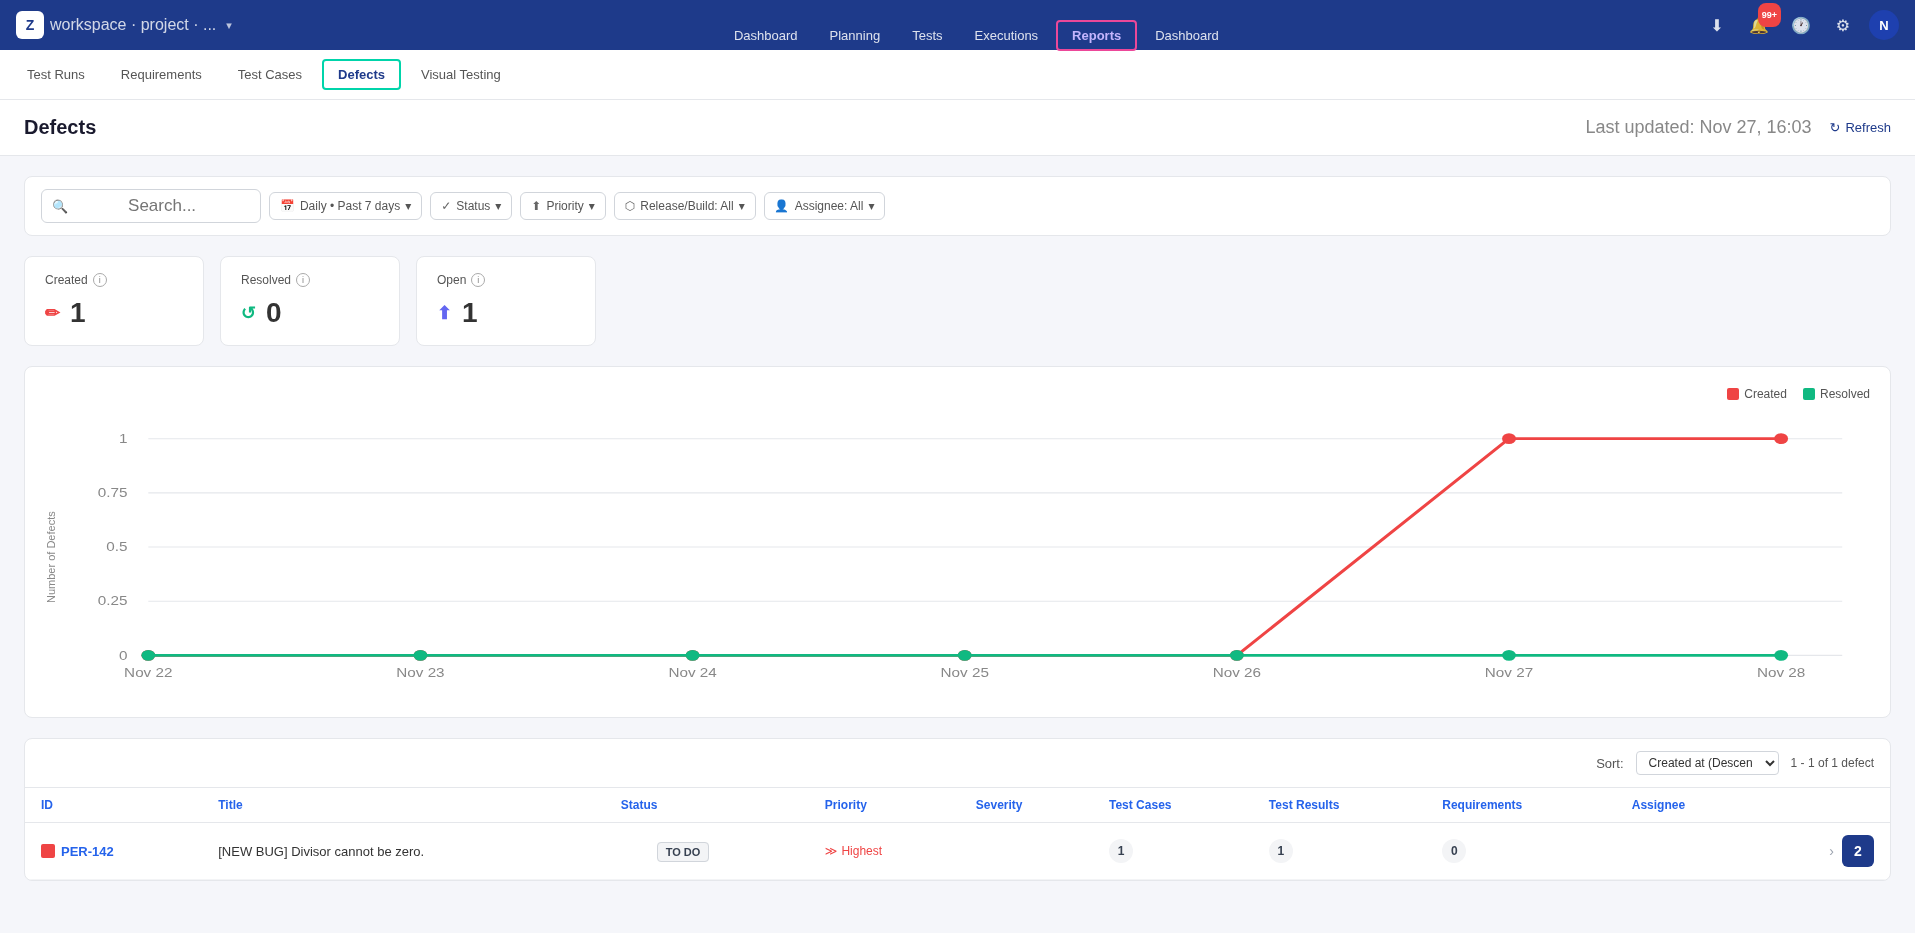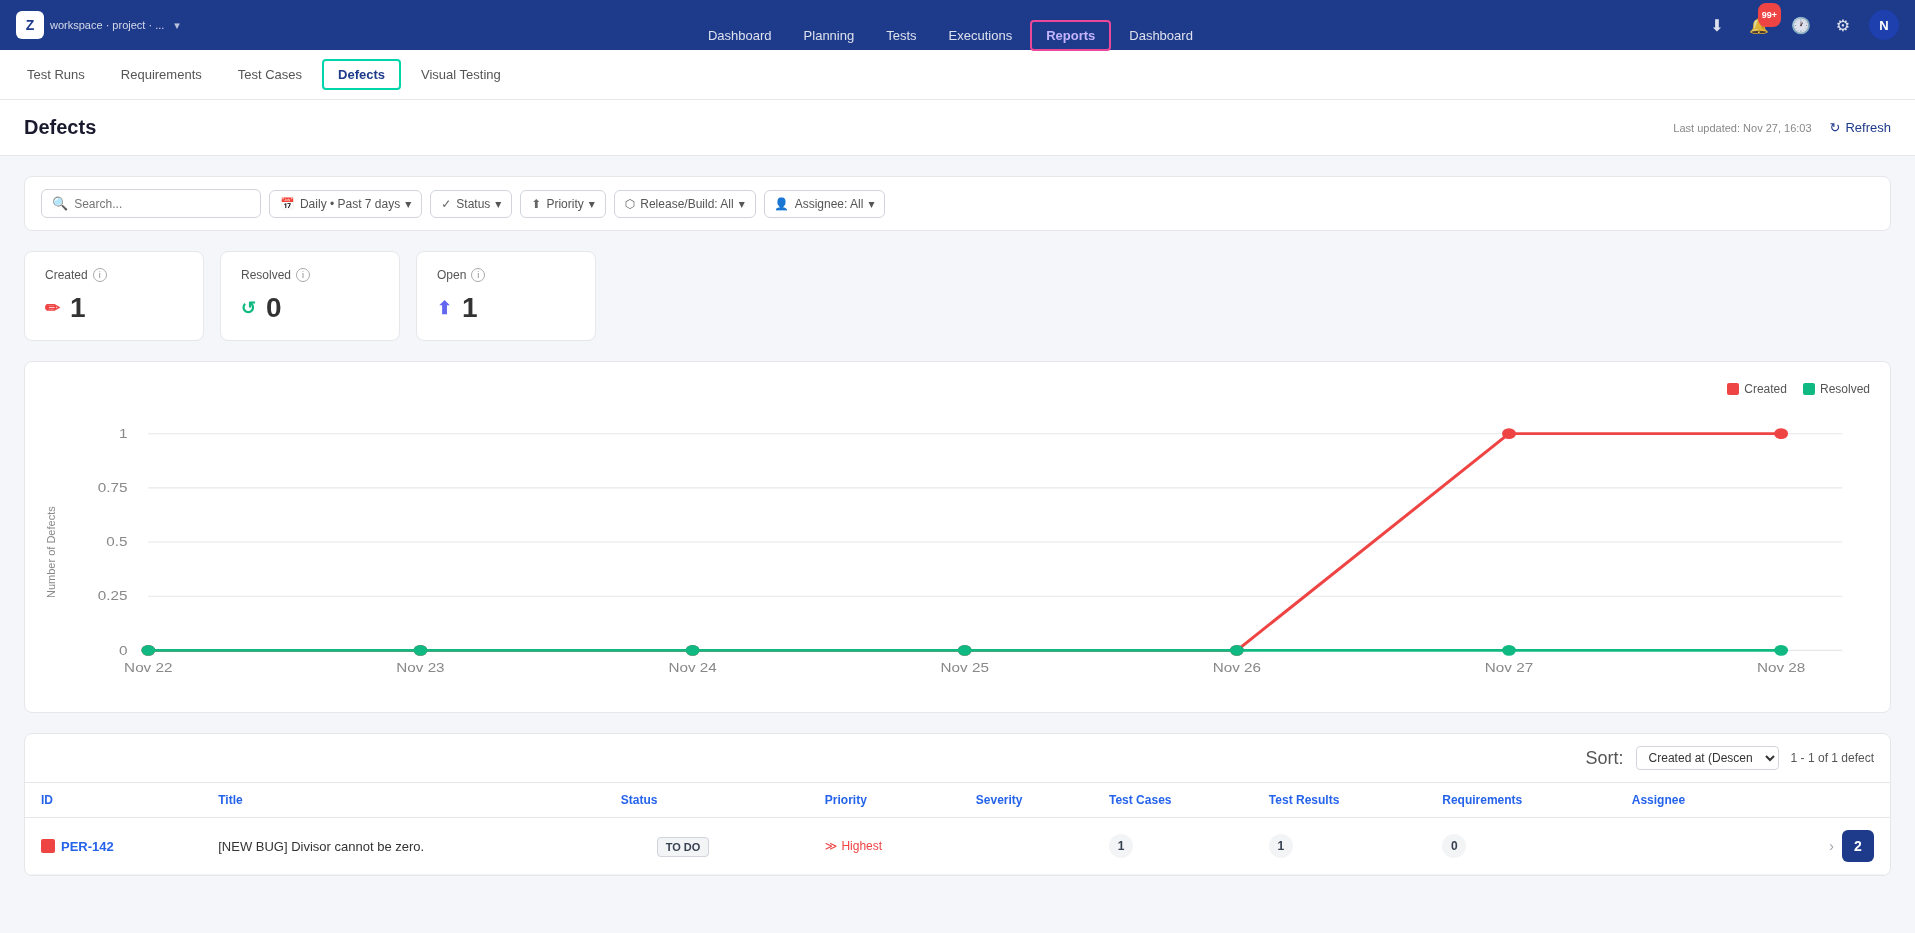--- a/index.html
+++ b/index.html
@@ -16,21 +16,21 @@
     }
     .top-nav .logo {
       display: flex; align-items: center; gap: 6px;
       margin-right: 20px;
     }
     .logo-icon {
       width: 28px; height: 28px; background: white; border-radius: 6px;
       display: flex; align-items: center; justify-content: center;
       color: #1e3a8a; font-weight: bold; font-size: 14px;
     }
-    .logo-text { color: white; font-size: 11px; opacity: 0.8; }
+    .logo-text { color: white; font-size: 16px; opacity: 0.8; }
     .logo-chevron { color: white; opacity: 0.7; margin-left: 4px; font-size: 11px; }
     .nav-links { display: flex; align-items: center; gap: 4px; flex: 1; justify-content: center; }
     .nav-link {
       color: rgba(255,255,255,0.85); text-decoration: none; padding: 6px 14px;
       border-radius: 4px; font-size: 13px; cursor: pointer; margin-top: 20px;
     }
     .nav-link.active {
       border: 2px solid #ec4899;
       color: #c4b5fd;
       font-weight: 600;
@@ -70,21 +70,21 @@
       border: 2px solid #00d4aa; border-radius: 4px;
     }
 
     
     .page-header {
       background: white; padding: 16px 24px;
       display: flex; align-items: center; justify-content: space-between;
       border-bottom: 1px solid #e5e7eb;
     }
     .page-title { font-size: 20px; font-weight: 700; color: #1a1a2e; }
-    .last-updated { color: #888; font-size: 11px; }
+    .last-updated { color: #888; font-size: 18px; }
     .refresh-btn {
       display: flex; align-items: center; gap: 5px;
       color: #1e3a8a; cursor: pointer; font-size: 13px;
       background: none; border: none; font-weight: 500; margin-left: 12px;
     }
     .header-right { display: flex; align-items: center; gap: 6px; }
 
     
     .main-content { padding: 20px 24px; }
 
@@ -93,21 +93,21 @@
       display: flex; align-items: center; gap: 8px; margin-bottom: 20px;
       background: white; padding: 12px 16px; border-radius: 8px;
       border: 1px solid #e5e7eb;
     }
     .search-input {
       display: flex; align-items: center; gap: 6px;
       border: 1px solid #d1d5db; border-radius: 6px; padding: 6px 10px;
       width: 220px; background: white;
     }
     .search-input input {
-      border: none; outline: none; font-size: 12px; width: 100%; background: transparent;
+      border: none; outline: none; font-size: 17px; width: 100%; background: transparent; text-align: center;
     }
     .filter-btn {
       display: flex; align-items: center; gap: 5px;
       border: 1px solid #d1d5db; border-radius: 6px; padding: 6px 10px;
       background: white; cursor: pointer; font-size: 12px; color: #555;
       white-space: nowrap;
     }
 
     
     .stat-cards { display: flex; gap: 16px; margin-bottom: 20px; }
@@ -156,21 +156,21 @@
 
     
     .table-section {
       background: white; border-radius: 8px; border: 1px solid #e5e7eb;
       overflow: hidden;
     }
     .table-top {
       display: flex; align-items: center; justify-content: flex-end;
       padding: 12px 16px; border-bottom: 1px solid #e5e7eb; gap: 12px;
     }
-    .sort-label { font-size: 18px; color: #555; }
+    .sort-label { font-size: 13px; color: #555; }
     .sort-select {
       font-size: 12px; border: 1px solid #d1d5db; border-radius: 4px;
       padding: 3px 8px; background: white; color: #333; cursor: pointer;
     }
     .result-count { font-size: 12px; color: #555; }
     table { width: 100%; border-collapse: collapse; }
     thead tr { border-bottom: 1px solid #e5e7eb; }
     thead th {
       text-align: left; padding: 10px 16px; font-size: 12px;
       color: #2563eb; font-weight: 600; cursor: pointer;

